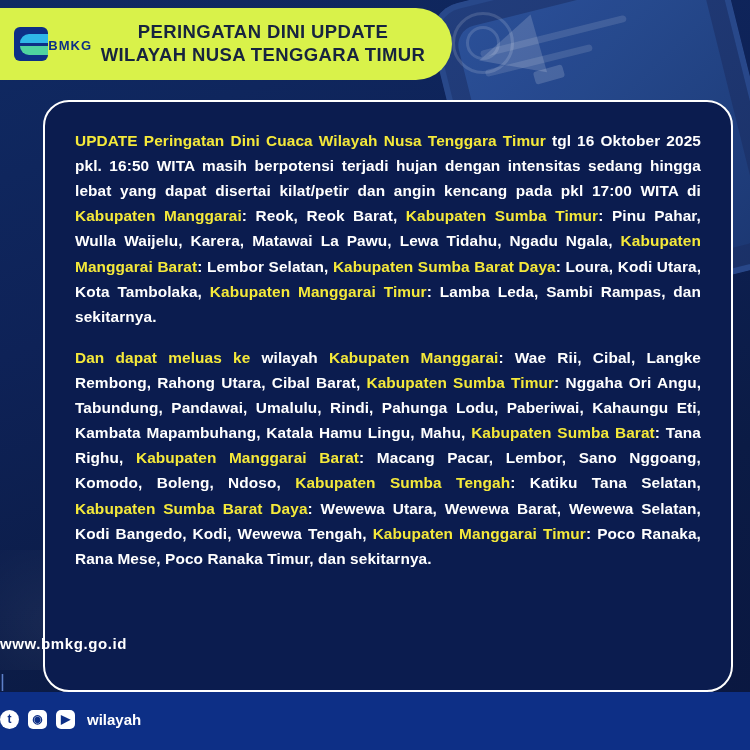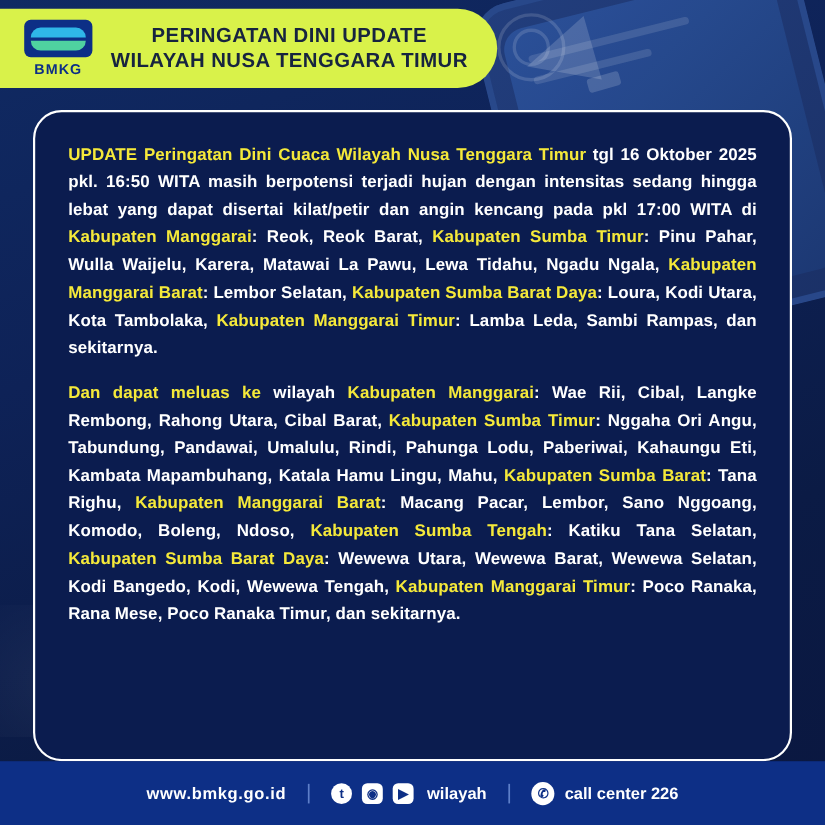--- a/index.html
+++ b/index.html
@@ -71,21 +71,21 @@
   .header-bar {
     position:absolute; left:0; top:8px;
     width:452px; height:72px;
     background:#d9f24a;
     border-top-right-radius:36px;
     border-bottom-right-radius:36px;
     display:flex; align-items:center;
   }
   .logo {
     width:78px; margin-left:14px;
-    display:flex; flex-direction:column; align-items:center;
+    display:flex; flex-direction:row; align-items:center;
     flex:0 0 auto;
   }
   .logo-mark {
     width:62px; height:34px;
     background:#0d2f86;
     border-radius:6px;
     position:relative;
     overflow:hidden;
   }
   .logo-mark:before {
@@ -103,21 +103,21 @@
   .header-titles {
     flex:1 1 auto; text-align:center; padding-right:18px;
     line-height:1.22;
   }
   .header-titles div {
     color:#17243f; font-weight:bold; font-size:18.5px; letter-spacing:.4px;
   }
 
   
   .card {
-    position:absolute; left:30px; top:100px;
+    position:absolute; left:43px; top:100px;
     width:690px; height:592px;
     background:#0b1c4f;
     border:2px solid #ffffff;
     border-radius:26px;
     padding:26px 30px;
   }
   .body-text {
     color:#ffffff;
     font-size:15.4px;
     line-height:1.63;
@@ -127,22 +127,23 @@
   }
   .hl { color:#f5e93a; }
   .para { margin:0 0 16px 0; }
   .para.tight { margin-bottom:0; }
   .para.spaced { margin-top:24px; }
 
   
   .footer {
     position:absolute; left:0; bottom:0; width:750px; height:58px;
     background:#0d2f86;
-    display:flex; align-items:center; justify-content:center;
+    display:flex; align-items:flex-start; justify-content:center;
     gap:18px;
+    flex-direction:column;
   }
   .footer-web { color:#ffffff; font-size:15px; font-weight:bold; letter-spacing:.6px; }
   .sep { color:#5d7fc9; font-size:19px; }
   .social { display:flex; align-items:center; gap:9px; }
   .soc-icon {
     width:19px; height:19px; border-radius:5px;
     background:#ffffff; color:#0d2f86;
     font-size:12px; line-height:19px; text-align:center; font-weight:bold;
   }
   .soc-icon.round { border-radius:50%; }

